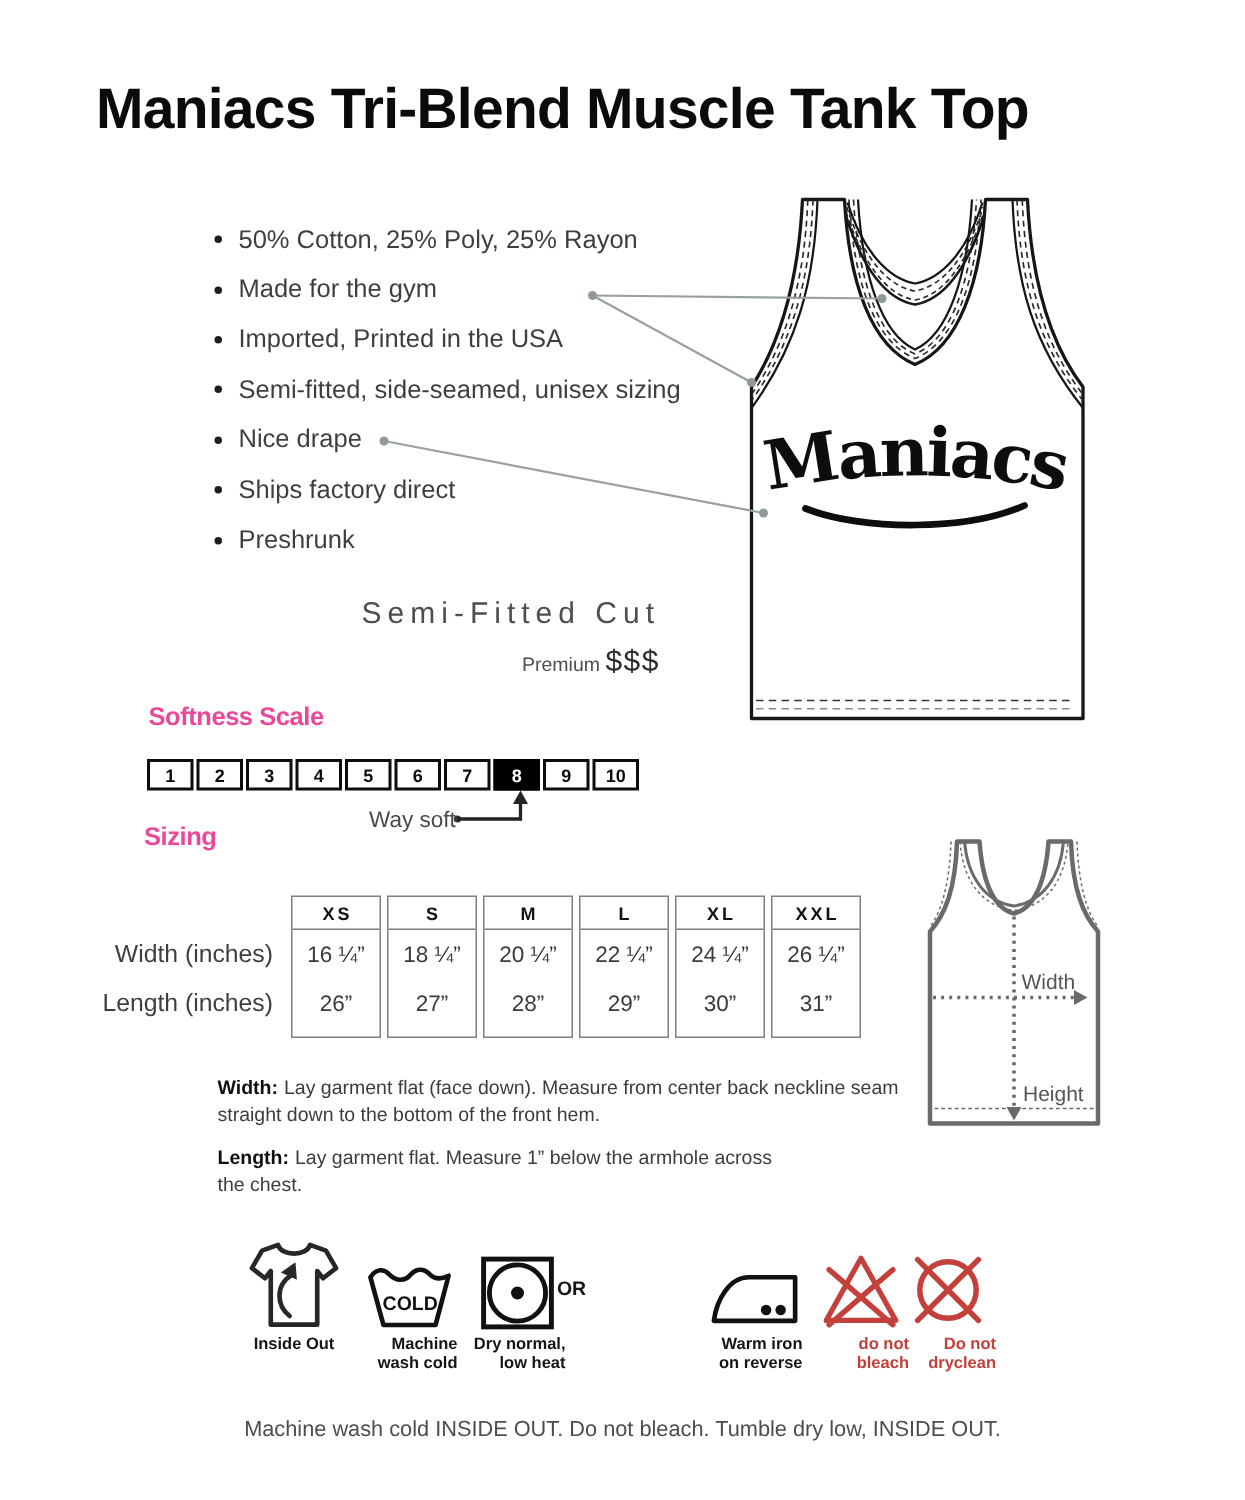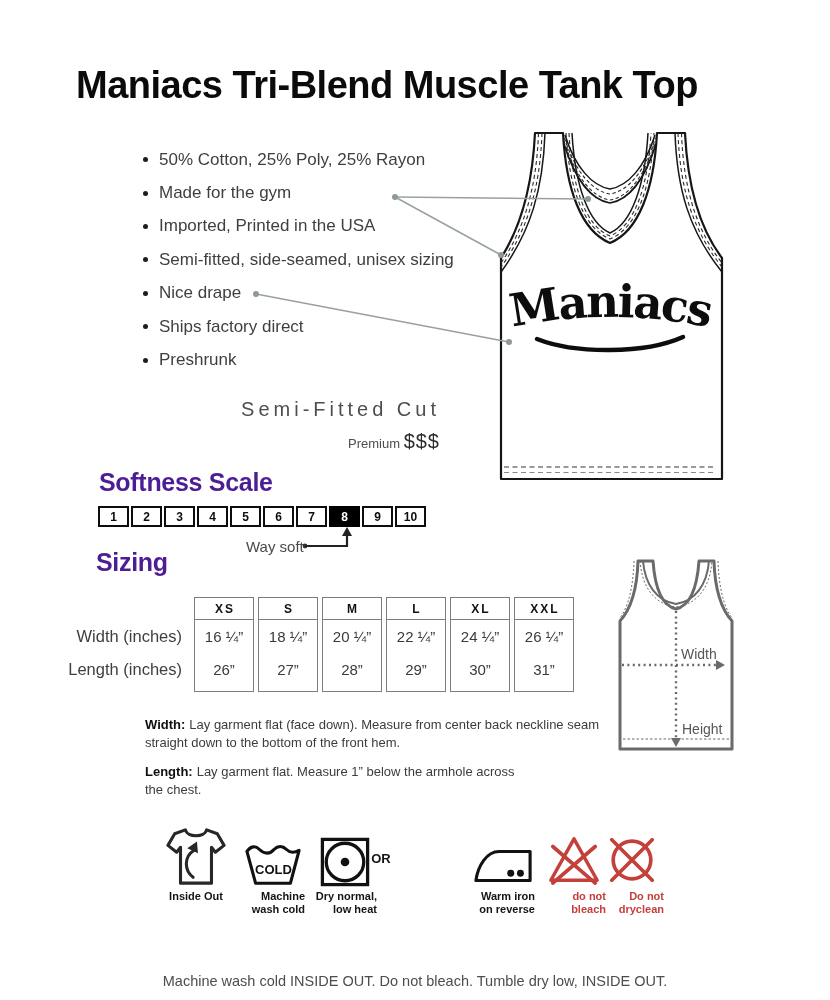--- a/index.html
+++ b/index.html
@@ -1,31 +1,31 @@
 <!DOCTYPE html>
 <html><head>
 <meta charset="utf-8">
 <style>
   html,body { margin:0; padding:0; background:#ffffff; }
   .page { position:relative; width:830px; height:1000px; background:#fff;
           font-family:"Liberation Sans", sans-serif; overflow:hidden; }
   .abs { position:absolute; }
 
-  .title { font-size:38px; font-weight:bold; letter-spacing:-0.5px; color:#0b0b0b; margin:12px; white-space:nowrap; }
+  .title { font-size:38px; font-weight:bold; letter-spacing:-0.5px; color:#0b0b0b; margin:0; white-space:nowrap; }
 
   ul.features { list-style:none; margin:0; padding:0; }
   ul.features li { display:flex; align-items:center; height:33.4px; font-size:17px; color:#3f3f3f; }
   ul.features .dot { width:5px; height:5px; border-radius:50%; background:#1d1d1d; margin-right:11px; flex:none; }
 
   .cut-block { text-align:right; width:300px; }
   .cut-label { font-size:20px; letter-spacing:4px; color:#4e4e4e; }
   .tier { margin-top:9px; font-size:13px; color:#4e4e4e; }
   .tier .sym { font-size:20px; color:#2c2c2c; letter-spacing:1px; }
 
-  .h2 { font-size:25px; font-weight:bold; color:#4c1d95; letter-spacing:-0.3px; margin:0; white-space:nowrap; }
+  .h2 { font-size:17px; font-weight:bold; color:#ec4899; letter-spacing:-0.3px; margin:0; white-space:nowrap; }
 
   .scale { display:flex; gap:2px; }
   .scale .box { width:27px; height:17px; border:2px solid #0d0d0d; background:#fff; color:#0d0d0d;
                 display:flex; align-items:center; justify-content:center; font-size:12px; font-weight:bold; }
   .scale .box.sel { background:#000; border-color:#000; color:#fff; }
   .way-soft { font-size:15px; color:#4a4a4a; }
 
   .size-table { display:flex; gap:4px; }
   .size-col { width:58px; border:1.5px solid #7d7d7d; background:#fff; }
   .size-col .hd { height:21px; border-bottom:1.5px solid #7d7d7d; display:flex; align-items:center; justify-content:center;
@@ -265,21 +265,21 @@
   <div class="care-item" style="left:593px; top:825px;">
     <div class="icon-slot">
       <svg width="54" height="54" viewBox="0 0 56 54">
         <circle cx="28" cy="27" r="19.5" fill="none" stroke="#c4403a" stroke-width="3.8"></circle>
         <path d="M 7,6 L 49,48 M 49,6 L 7,48" fill="none" stroke="#c4403a" stroke-width="3.8" stroke-linecap="round"></path>
       </svg>
     </div>
     <div class="care-label red">Do not dryclean</div>
   </div>
 
-  <div class="footer abs" style="left:0; top:945px;margin-top:28px;">Machine wash cold INSIDE OUT. Do not bleach. Tumble dry low, INSIDE OUT.</div>
+  <div class="footer abs" style="left:0; top:945px;">Machine wash cold INSIDE OUT. Do not bleach. Tumble dry low, INSIDE OUT.</div>
 
   <svg class="abs" style="left:0; top:0; pointer-events:none;" width="830" height="1000" viewBox="0 0 830 1000">
     <g stroke="#98a29c" stroke-width="1.5">
       <line x1="395" y1="197" x2="588" y2="199"></line>
       <line x1="395" y1="197" x2="501" y2="255"></line>
       <line x1="256" y1="294" x2="509" y2="342"></line>
     </g>
     <g fill="#8f9a94">
       <circle cx="395" cy="197" r="3"></circle>
       <circle cx="588" cy="199" r="3"></circle>

